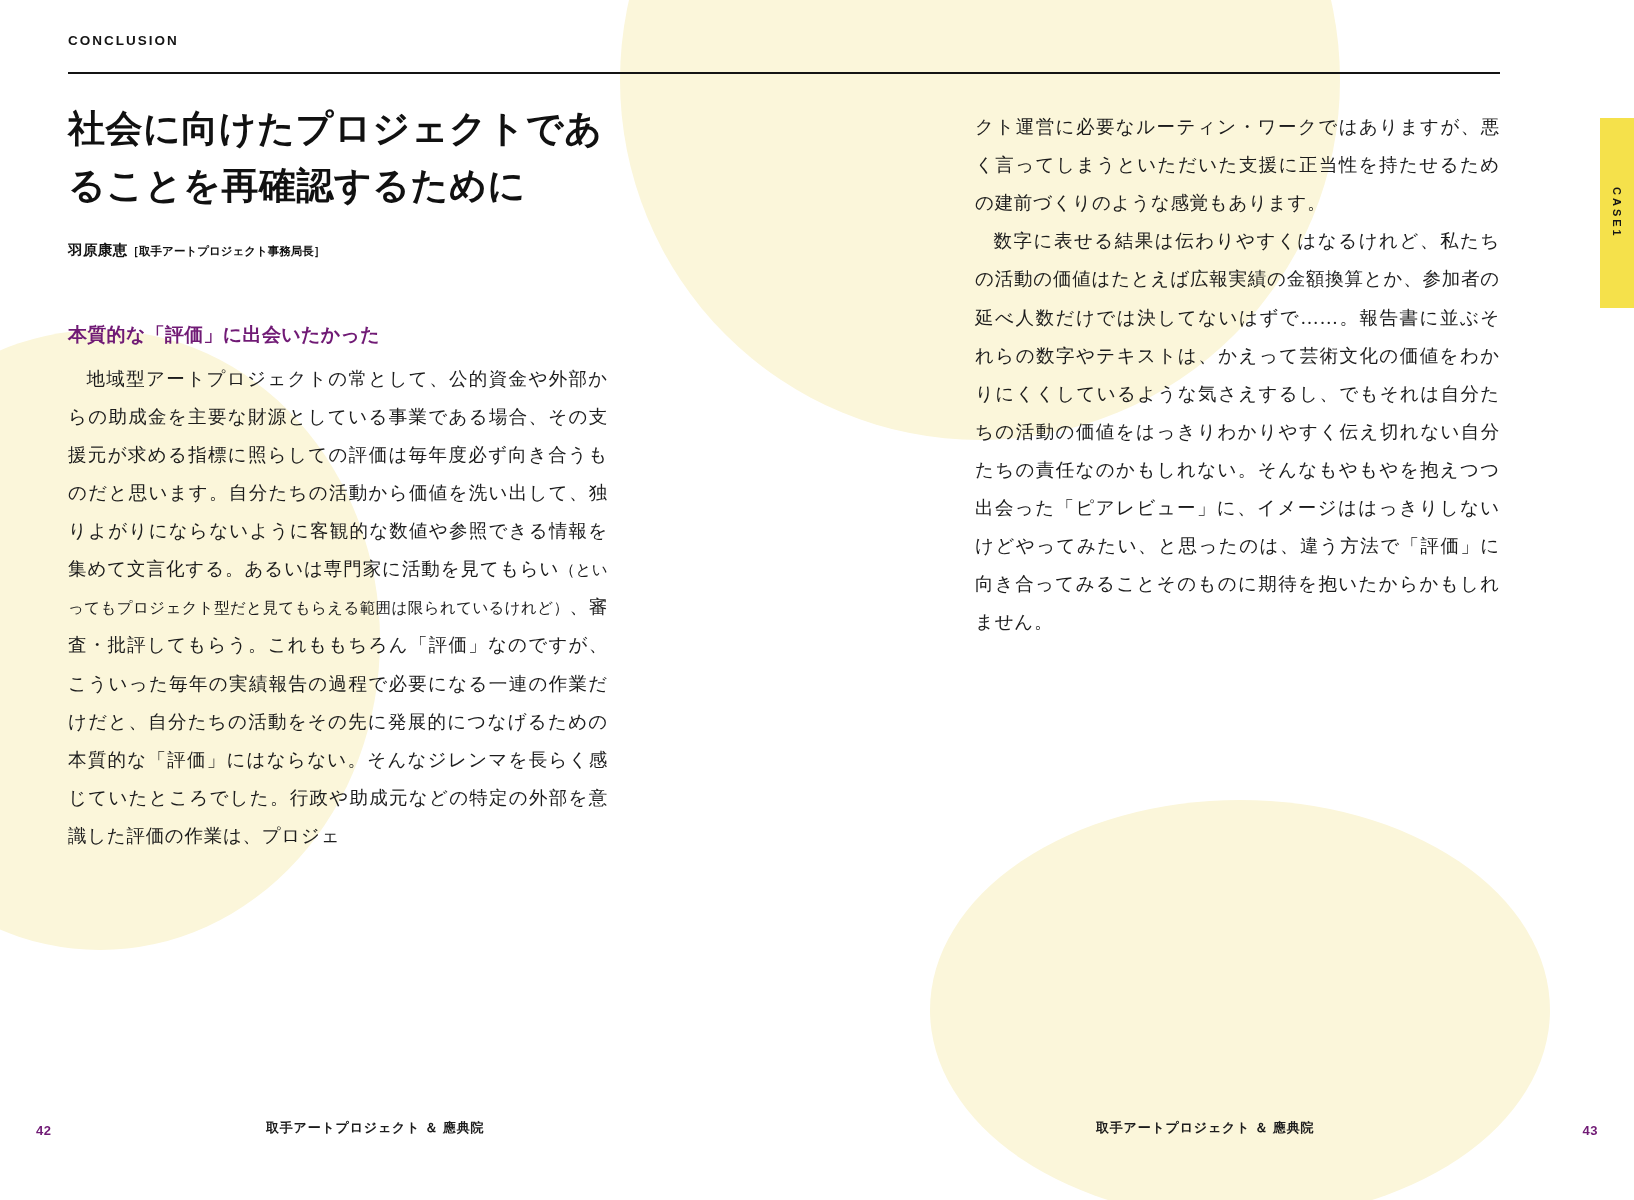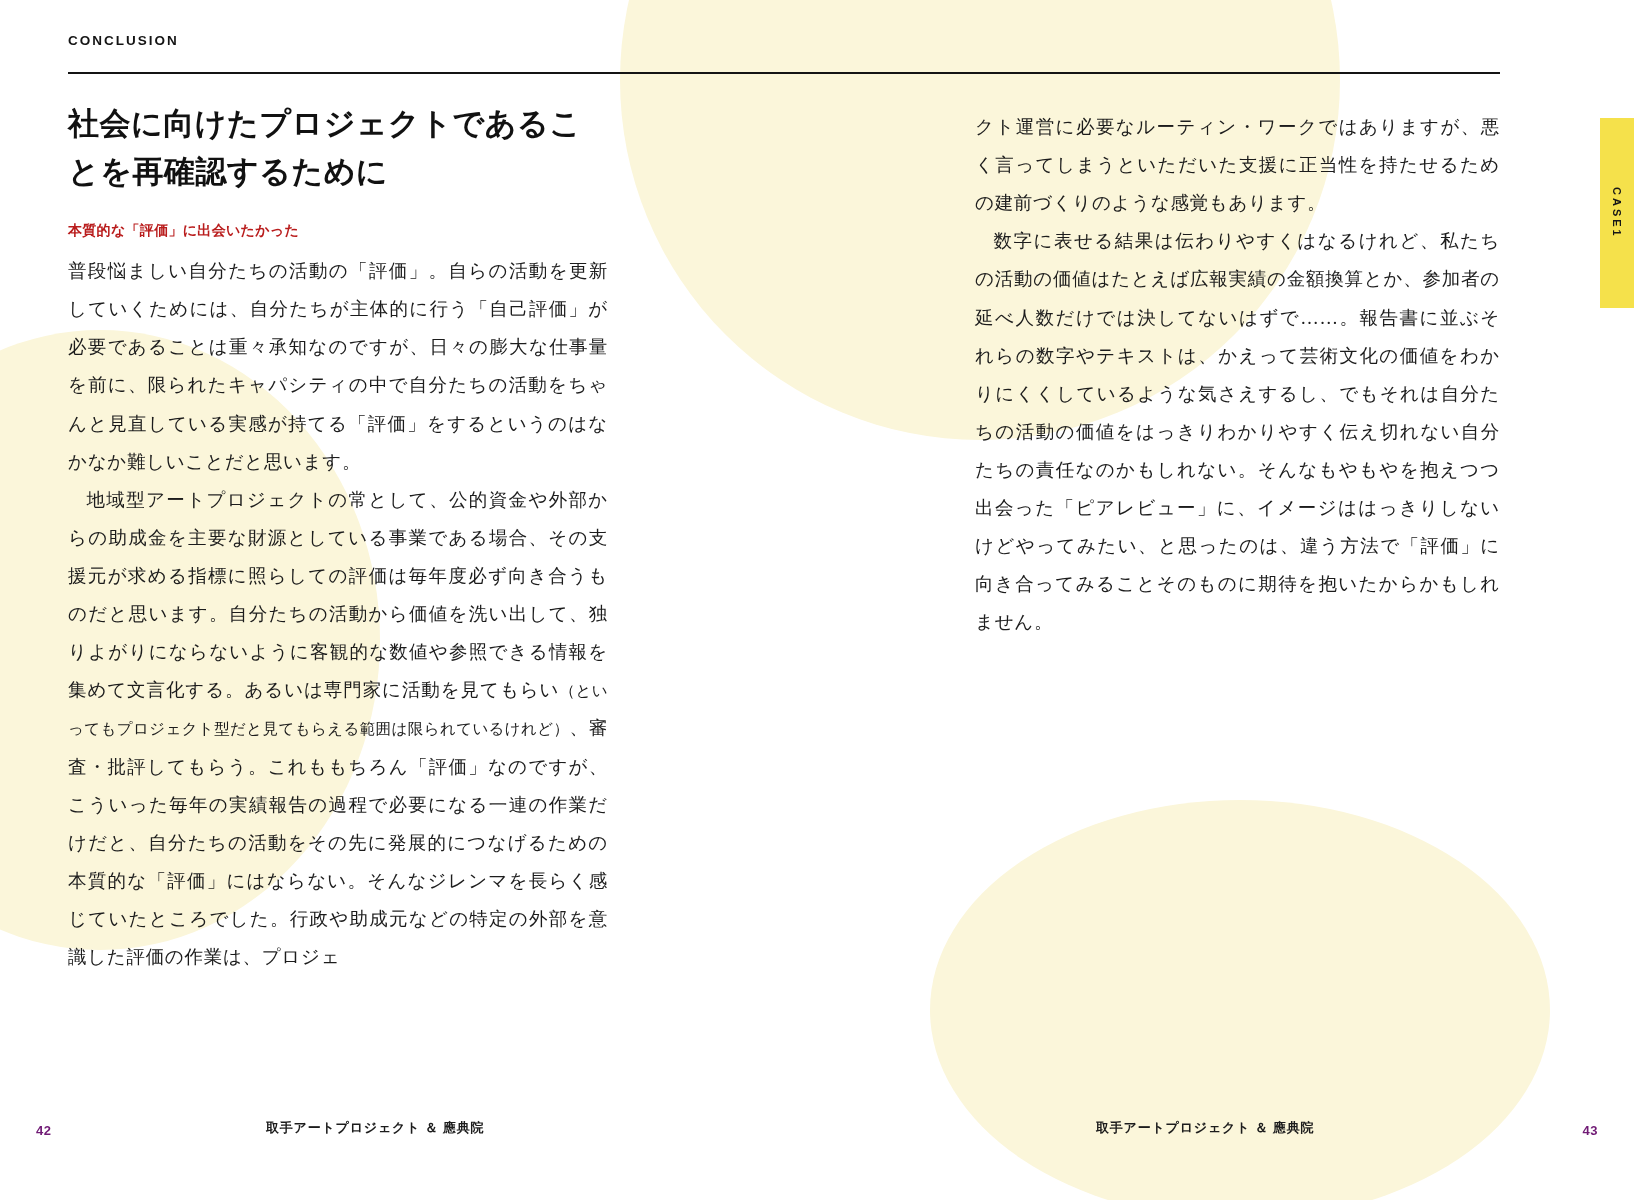--- a/index.html
+++ b/index.html
@@ -95,21 +95,21 @@
 
   
   .col-left {
     position: absolute;
     left: 68px;
     top: 100px;
     width: 540px;
   }
   .article-title {
     font-family: "Liberation Sans", sans-serif;
-    font-size: 31px;
+    font-size: 37px;
     font-weight: 700;
     line-height: 1.55;
     letter-spacing: 0.5px;
     margin: 0 0 26px 0;
     color: #111;
   }
   .byline {
     font-family: "Liberation Sans", sans-serif;
     font-size: 14.5px;
     font-weight: 700;
@@ -117,25 +117,25 @@
     margin-bottom: 62px;
     color: #111;
   }
   .byline .role {
     font-size: 11.5px;
     font-weight: 700;
     letter-spacing: 0px;
   }
   .subhead {
     font-family: Liberation Serif, serif;
-    font-size: 14px;
+    font-size: 19px;
     font-weight: 700;
     letter-spacing: 0.3px;
     margin: 0 0 12px 0;
-    color: #b91c1c;
+    color: #701a75;
   }
   .body-p {
     font-size: 18.5px;
     line-height: 2.06;
     letter-spacing: 0.7px;
     margin: 0;
     text-align: justify;
     text-justify: inter-character;
     color: #1c1c1c;
   }
@@ -194,24 +194,26 @@
   <div class="conclusion-label">CONCLUSION</div>
   <div class="header-rule"></div>
 
   <div class="case-tab">
     <span>CASE1</span>
   </div>
 
   <div class="col-left">
     <h1 class="article-title">社会に向けたプロジェクトであることを再確認するために</h1>
 
+    <div class="byline">
+      <span>羽原康恵</span><span class="role">［取手アートプロジェクト事務局長］</span>
+    </div>
 
     <h2 class="subhead">本質的な「評価」に出会いたかった</h2>
 
-    <p class="body-p">普段悩ましい自分たちの活動の「評価」。自らの活動を更新していくためには、自分たちが主体的に行う「自己評価」が必要であることは重々承知なのですが、日々の膨大な仕事量を前に、限られたキャパシティの中で自分たちの活動をちゃんと見直している実感が持てる「評価」をするというのはなかなか難しいことだと思います。</p>
 
     <p class="body-p indent"><span>地域型アートプロジェクトの常として、公的資金や外部からの助成金を主要な財源としている事業である場合、その支援元が求める指標に照らしての評価は毎年度必ず向き合うものだと思います。自分たちの活動から価値を洗い出して、独りよがりにならないように客観的な数値や参照できる情報を集めて文言化する。あるいは専門家に活動を見てもらい</span><span class="small">（といってもプロジェクト型だと見てもらえる範囲は限られているけれど）</span><span>、審査・批評してもらう。これももちろん「評価」なのですが、こういった毎年の実績報告の過程で必要になる一連の作業だけだと、自分たちの活動をその先に発展的につなげるための本質的な「評価」にはならない。そんなジレンマを長らく感じていたところでした。行政や助成元などの特定の外部を意識した評価の作業は、プロジェ</span></p>
   </div>
 
   <div class="col-right">
     <p class="body-p">クト運営に必要なルーティン・ワークではありますが、悪く言ってしまうといただいた支援に正当性を持たせるための建前づくりのような感覚もあります。</p>
     <p class="body-p indent">数字に表せる結果は伝わりやすくはなるけれど、私たちの活動の価値はたとえば広報実績の金額換算とか、参加者の延べ人数だけでは決してないはずで……。報告書に並ぶそれらの数字やテキストは、かえって芸術文化の価値をわかりにくくしているような気さえするし、でもそれは自分たちの活動の価値をはっきりわかりやすく伝え切れない自分たちの責任なのかもしれない。そんなもやもやを抱えつつ出会った「ピアレビュー」に、イメージははっきりしないけどやってみたい、と思ったのは、違う方法で「評価」に向き合ってみることそのものに期待を抱いたからかもしれません。</p>
 
 
   </div>

